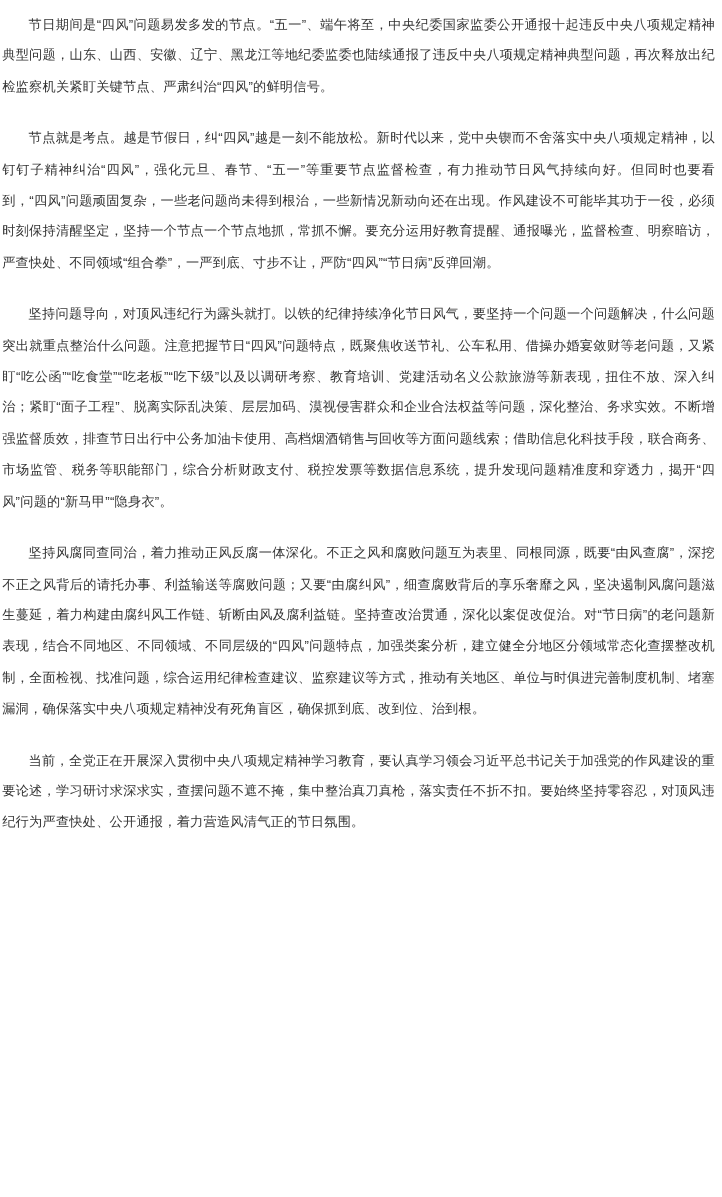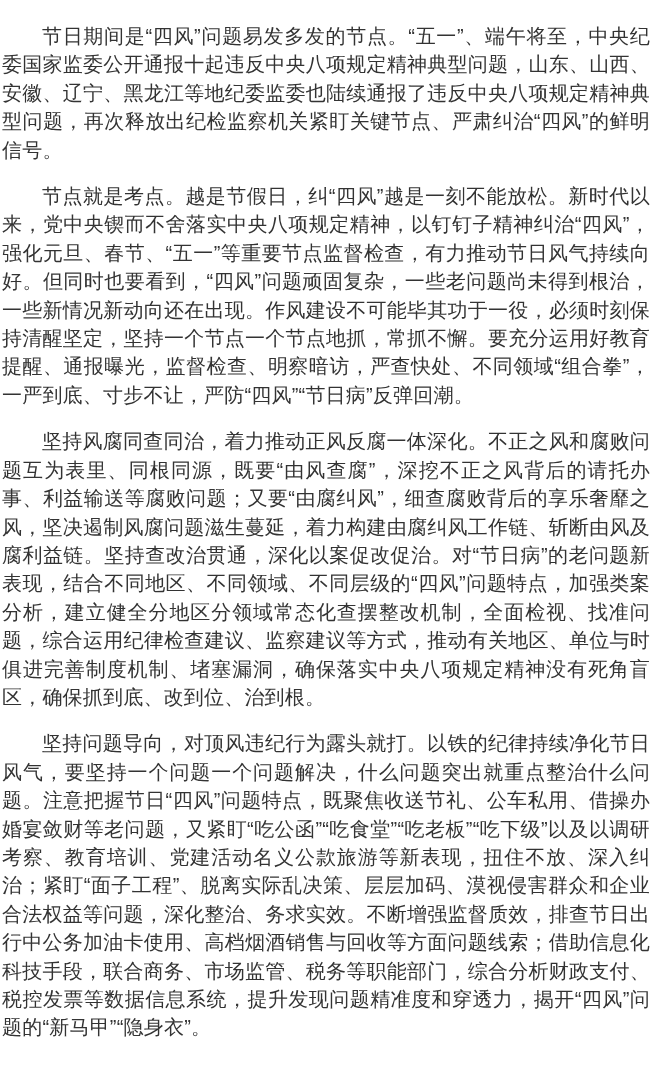--- a/index.html
+++ b/index.html
@@ -10,34 +10,35 @@
   .page {
     width: 656px;
     height: 1088px;
     box-sizing: border-box;
     background: #ffffff;
     overflow: hidden;
     padding: 6px 6px 0 2px;
     font-family: "Liberation Sans", "DejaVu Sans", sans-serif;
   }
   .article p {
-    margin: 16px 0 18px 0;
-    font-size: 20px;
+    margin: 2px 0 18px 0;
+    font-size: 12px;
     line-height: 28.4px;
     color: #333333;
     text-align: justify;
     text-indent: 2em;
     letter-spacing: 0.2px;
     word-break: break-all;
   }
 </style>
 </head>
 <body>
 
 <div class="page">
   <div class="article">
     <p>节日期间是“四风”问题易发多发的节点。“五一”、端午将至，中央纪委国家监委公开通报十起违反中央八项规定精神典型问题，山东、山西、安徽、辽宁、黑龙江等地纪委监委也陆续通报了违反中央八项规定精神典型问题，再次释放出纪检监察机关紧盯关键节点、严肃纠治“四风”的鲜明信号。</p>
     <p>节点就是考点。越是节假日，纠“四风”越是一刻不能放松。新时代以来，党中央锲而不舍落实中央八项规定精神，以钉钉子精神纠治“四风”，强化元旦、春节、“五一”等重要节点监督检查，有力推动节日风气持续向好。但同时也要看到，“四风”问题顽固复杂，一些老问题尚未得到根治，一些新情况新动向还在出现。作风建设不可能毕其功于一役，必须时刻保持清醒坚定，坚持一个节点一个节点地抓，常抓不懈。要充分运用好教育提醒、通报曝光，监督检查、明察暗访，严查快处、不同领域“组合拳”，一严到底、寸步不让，严防“四风”“节日病”反弹回潮。</p>
+    <p>坚持问题导向，对顶风违纪行为露头就打。以铁的纪律持续净化节日风气，要坚持一个问题一个问题解决，什么问题突出就重点整治什么问题。注意把握节日“四风”问题特点，既聚焦收送节礼、公车私用、借操办婚宴敛财等老问题，又紧盯“吃公函”“吃食堂”“吃老板”“吃下级”以及以调研考察、教育培训、党建活动名义公款旅游等新表现，扭住不放、深入纠治；紧盯“面子工程”、脱离实际乱决策、层层加码、漠视侵害群众和企业合法权益等问题，深化整治、务求实效。不断增强监督质效，排查节日出行中公务加油卡使用、高档烟酒销售与回收等方面问题线索；借助信息化科技手段，联合商务、市场监管、税务等职能部门，综合分析财政支付、税控发票等数据信息系统，提升发现问题精准度和穿透力，揭开“四风”问题的“新马甲”“隐身衣”。</p>
     <p>坚持风腐同查同治，着力推动正风反腐一体深化。不正之风和腐败问题互为表里、同根同源，既要“由风查腐”，深挖不正之风背后的请托办事、利益输送等腐败问题；又要“由腐纠风”，细查腐败背后的享乐奢靡之风，坚决遏制风腐问题滋生蔓延，着力构建由腐纠风工作链、斩断由风及腐利益链。坚持查改治贯通，深化以案促改促治。对“节日病”的老问题新表现，结合不同地区、不同领域、不同层级的“四风”问题特点，加强类案分析，建立健全分地区分领域常态化查摆整改机制，全面检视、找准问题，综合运用纪律检查建议、监察建议等方式，推动有关地区、单位与时俱进完善制度机制、堵塞漏洞，确保落实中央八项规定精神没有死角盲区，确保抓到底、改到位、治到根。</p>
-    <p>坚持问题导向，对顶风违纪行为露头就打。以铁的纪律持续净化节日风气，要坚持一个问题一个问题解决，什么问题突出就重点整治什么问题。注意把握节日“四风”问题特点，既聚焦收送节礼、公车私用、借操办婚宴敛财等老问题，又紧盯“吃公函”“吃食堂”“吃老板”“吃下级”以及以调研考察、教育培训、党建活动名义公款旅游等新表现，扭住不放、深入纠治；紧盯“面子工程”、脱离实际乱决策、层层加码、漠视侵害群众和企业合法权益等问题，深化整治、务求实效。不断增强监督质效，排查节日出行中公务加油卡使用、高档烟酒销售与回收等方面问题线索；借助信息化科技手段，联合商务、市场监管、税务等职能部门，综合分析财政支付、税控发票等数据信息系统，提升发现问题精准度和穿透力，揭开“四风”问题的“新马甲”“隐身衣”。</p>
+    <p>当前，全党正在开展深入贯彻中央八项规定精神学习教育，要认真学习领会习近平总书记关于加强党的作风建设的重要论述，学习研讨求深求实，查摆问题不遮不掩，集中整治真刀真枪，落实责任不折不扣。要始终坚持零容忍，对顶风违纪行为严查快处、公开通报，着力营造风清气正的节日氛围。</p>
 
   </div>
 </div>
 
 </body></html>

